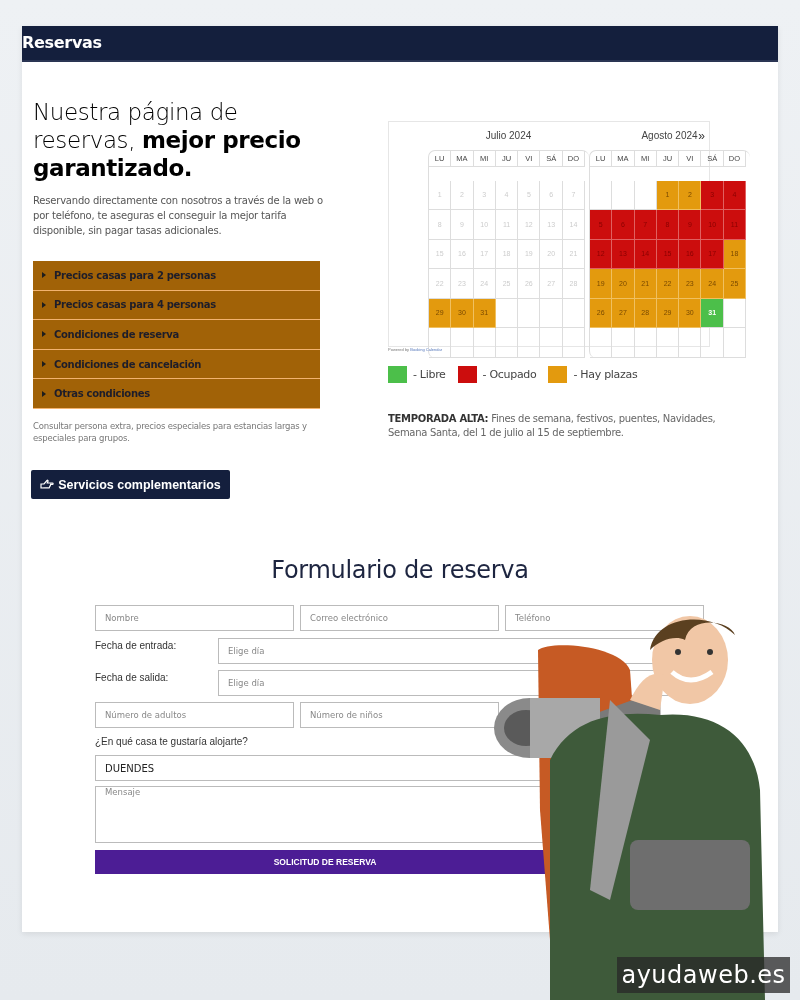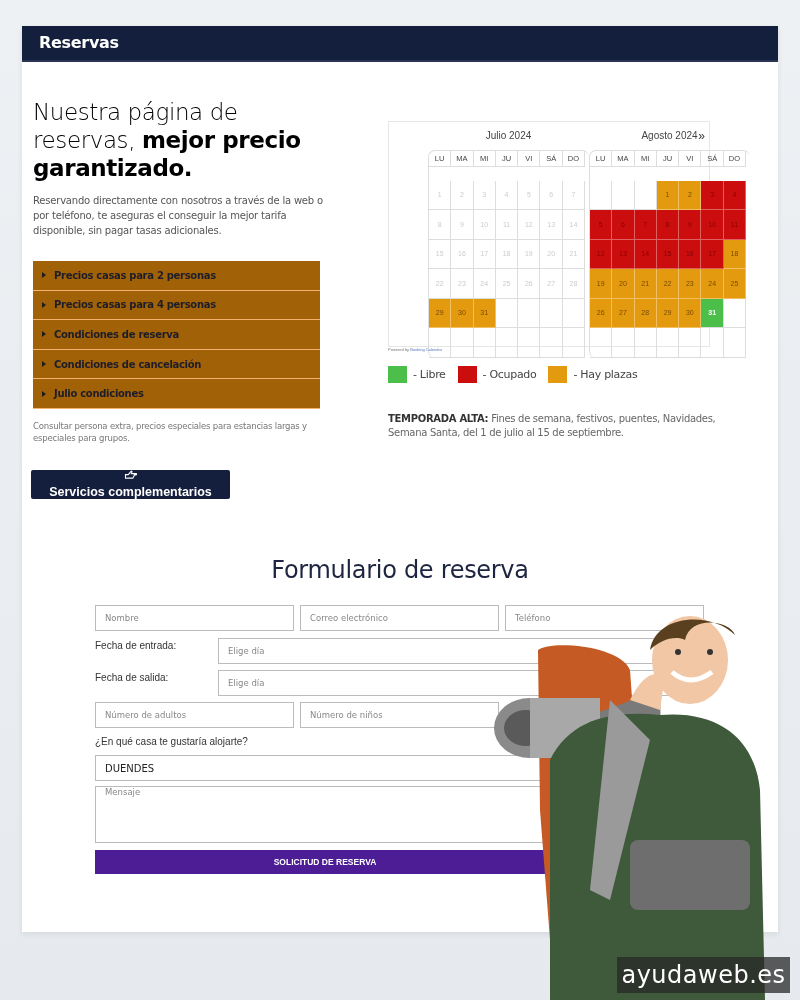--- a/index.html
+++ b/index.html
@@ -1,32 +1,32 @@
 <!DOCTYPE html>
 <html><head>
 <meta charset="utf-8">
 <style>
   * { box-sizing: border-box; margin: 0; padding: 0; }
   html, body { width: 800px; height: 1000px; overflow: hidden; }
   body { background: linear-gradient(#eef1f4, #e6eaee); font-family: "Liberation Sans", sans-serif; position: relative; }
   .card { position: absolute; left: 22px; top: 26px; width: 756px; height: 906px; background: #fff; box-shadow: 0 2px 6px rgba(0,0,0,0.08); }
   .topbar { position: absolute; left: 22px; top: 26px; width: 756px; height: 36px; background: #141f3d; border-bottom: 2px solid #2a3553; }
-  .topbar .title { position: absolute; left: 17px; top: 7px; color: #fff; font-weight: bold; font-size: 16px; font-family: "DejaVu Sans", sans-serif; letter-spacing: -0.3px; }
+  .topbar .title { position: absolute; left: 0; top: 7px; color: #fff; font-weight: bold; font-size: 16px; font-family: "DejaVu Sans", sans-serif; letter-spacing: -0.3px; }
 
   .headline { position: absolute; left: 33px; top: 98px; width: 300px; font-family: "DejaVu Sans", sans-serif; font-size: 23px; line-height: 28px; color: #000000; font-weight: 300; letter-spacing: -0.4px; }
   .headline b { font-weight: bold; }
   .intro { position: absolute; left: 33px; top: 193px; width: 290px; font-size: 10px; line-height: 15px; color: #555; font-family: "DejaVu Sans", sans-serif; letter-spacing: -0.2px; }
 
   .accordion { position: absolute; left: 33px; top: 261px; width: 287px; }
   .acc-item { height: 29.6px; background: #a16207; border-bottom: 1px solid #f3b36f; display: flex; align-items: center; padding-left: 9px; cursor: pointer; }
   .acc-item .tri { width: 0; height: 0; border-top: 3.5px solid transparent; border-bottom: 3.5px solid transparent; border-left: 4px solid #1d1d1d; margin-right: 8px; }
   .acc-item .lbl { font-size: 10px; font-weight: bold; color: #1d1d2a; font-family: "DejaVu Sans", sans-serif; letter-spacing: -0.3px; }
   .note { position: absolute; left: 33px; top: 420px; width: 292px; font-size: 8.5px; line-height: 12px; color: #777; font-family: "DejaVu Sans", sans-serif; letter-spacing: -0.2px; }
 
-  .svc-btn { position: absolute; left: 31px; top: 470px; width: 199px; height: 29px; background: #141f3d; color: #fff; border-radius: 2px; font-size: 12.5px; font-weight: bold; display: flex; align-items: center; justify-content: center; gap: 4px; cursor: pointer; flex-direction: column; }
+  .svc-btn { position: absolute; left: 31px; top: 470px; width: 199px; height: 29px; background: #141f3d; color: #fff; border-radius: 2px; font-size: 12.5px; font-weight: bold; display: flex; align-items: center; justify-content: center; gap: 4px; cursor: pointer; }
 
   .calendar { position: absolute; left: 388px; top: 121px; width: 322px; height: 226px; border: 1px solid #e6e6e6; background: #fff; }
   .month { position: absolute; top: 0; width: 161px; margin-left: 39px; }
   .month .mtitle { height: 28px; line-height: 28px; text-align: center; font-size: 10px; color: #444; }
   .next { position: absolute; right: 4px; top: 7px; font-size: 12px; color: #333; cursor: pointer; }
   .grid { display: grid; grid-template-columns: repeat(7, 22.3px); grid-auto-rows: 29.5px; border-left: 1px solid #ddd; border-top: 1px solid #ddd; border-radius: 7px; }
   .grid .hd { height: 16px; font-size: 7.5px; color: #444; display: flex; align-items: center; justify-content: center; border-right: 1px solid #ddd; border-bottom: 1px solid #ddd; }
   .grid .d { font-size: 7px; display: flex; align-items: center; justify-content: center; border-right: 1px solid #ddd; border-bottom: 1px solid #ddd; color: #ccc; }
   .grid .d.o { background: #e39a0e; color: #7a4a00; border-color: #f0c060; }
   .grid .d.r { background: #cc0d0d; color: #8a0000; border-color: #e06060; }
@@ -71,21 +71,21 @@
   <div class="acc-item">
       <span class="tri"></span>
       <span class="lbl">Condiciones de reserva</span>
     </div>
   <div class="acc-item">
       <span class="tri"></span>
       <span class="lbl">Condiciones de cancelación</span>
     </div>
   <div class="acc-item">
       <span class="tri"></span>
-      <span class="lbl">Julio condiciones</span>
+      <span class="lbl">Otras condiciones</span>
     </div>
 </div>
 <div class="note">Consultar persona extra, precios especiales para estancias largas y especiales para grupos.</div>
 
 <div class="svc-btn">
   <svg width="14" height="12" viewBox="0 0 14 12">
       <path d="M1 5h3l3-3.5c.6-.6 1.4 0 1 .8L7.3 4H12.5c.8 0 .8 1.3 0 1.3H10c.7 0 .7 1.2 0 1.2h-.4c.6 0 .6 1.2 0 1.2h-.5c.5 0 .5 1.2 0 1.2H4.5L1 9z" fill="none" stroke="#fff" stroke-width="1.2"></path>
     </svg>
   <span>Servicios complementarios</span>
 </div>

